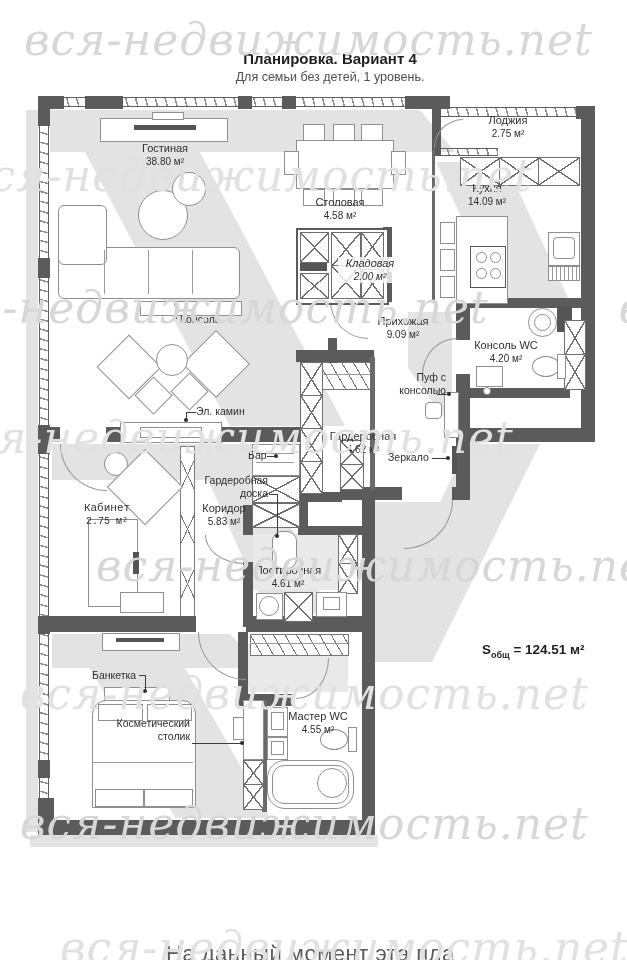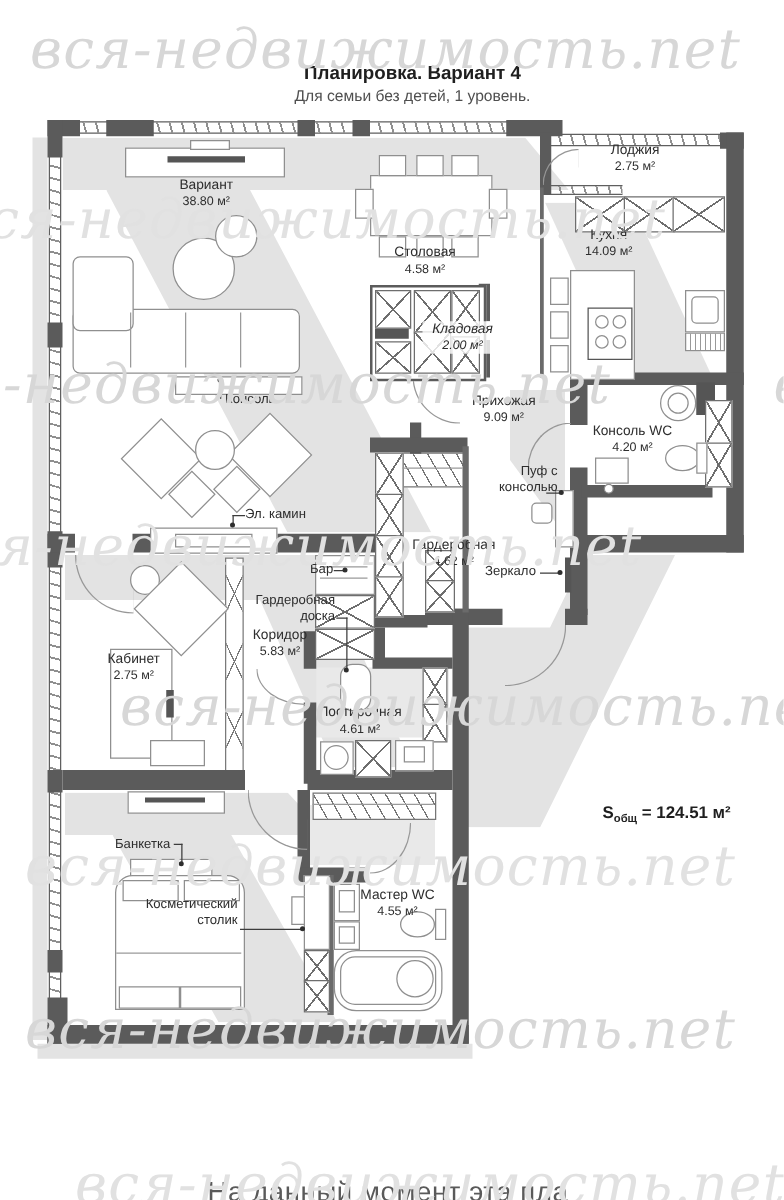--- a/index.html
+++ b/index.html
@@ -258,21 +258,21 @@
   <div class="f" style="left:348px;top:727px;width:7px;height:23px;"></div>
   <div class="f" style="left:267px;top:760px;width:85px;height:47px;border-radius:18px;"></div>
   <div class="f" style="left:272px;top:765px;width:75px;height:37px;border-radius:12px;"></div>
   <div class="f circ" style="left:317px;top:768px;width:28px;height:28px;"></div>
 
   <div class="rlbl" style="left:472px;top:114px;width:72px;">
     <div>Лоджия</div>
     <div class="rarea">2.75 м²</div>
   </div>
   <div class="rlbl" style="left:118px;top:142px;width:94px;">
-    <div>Вариант</div>
+    <div>Гостиная</div>
     <div class="rarea">38.80 м²</div>
   </div>
   <div class="rlbl" style="left:302px;top:196px;width:76px;">
     <div>Столовая</div>
     <div class="rarea">4.58 м²</div>
   </div>
   <div class="rlbl" style="left:450px;top:182px;width:74px;">
     <div>Кухня</div>
     <div class="rarea">14.09 м²</div>
   </div>
@@ -285,21 +285,21 @@
     <div class="rarea">9.09 м²</div>
   </div>
   <div class="rlbl" style="left:462px;top:339px;width:88px;">
     <div>Консоль WC</div>
     <div class="rarea">4.20 м²</div>
   </div>
   <div class="rlbl" style="left:320px;top:430px;width:86px;">
     <div>Гардеробная</div>
     <div class="rarea">4.62 м²</div>
   </div>
-  <div class="rlbl" style="left:70px;top:521px;width:74px;">
+  <div class="rlbl" style="left:70px;top:502px;width:74px;font-family:Liberation Mono, monospace;">
     <div>Кабинет</div>
     <div class="rarea">2.75 м²</div>
   </div>
   <div class="rlbl" style="left:184px;top:502px;width:80px;">
     <div>Коридор</div>
     <div class="rarea">5.83 м²</div>
   </div>
   <div class="rlbl" style="left:246px;top:564px;width:84px;">
     <div>Постирочная</div>
     <div class="rarea">4.61 м²</div>

